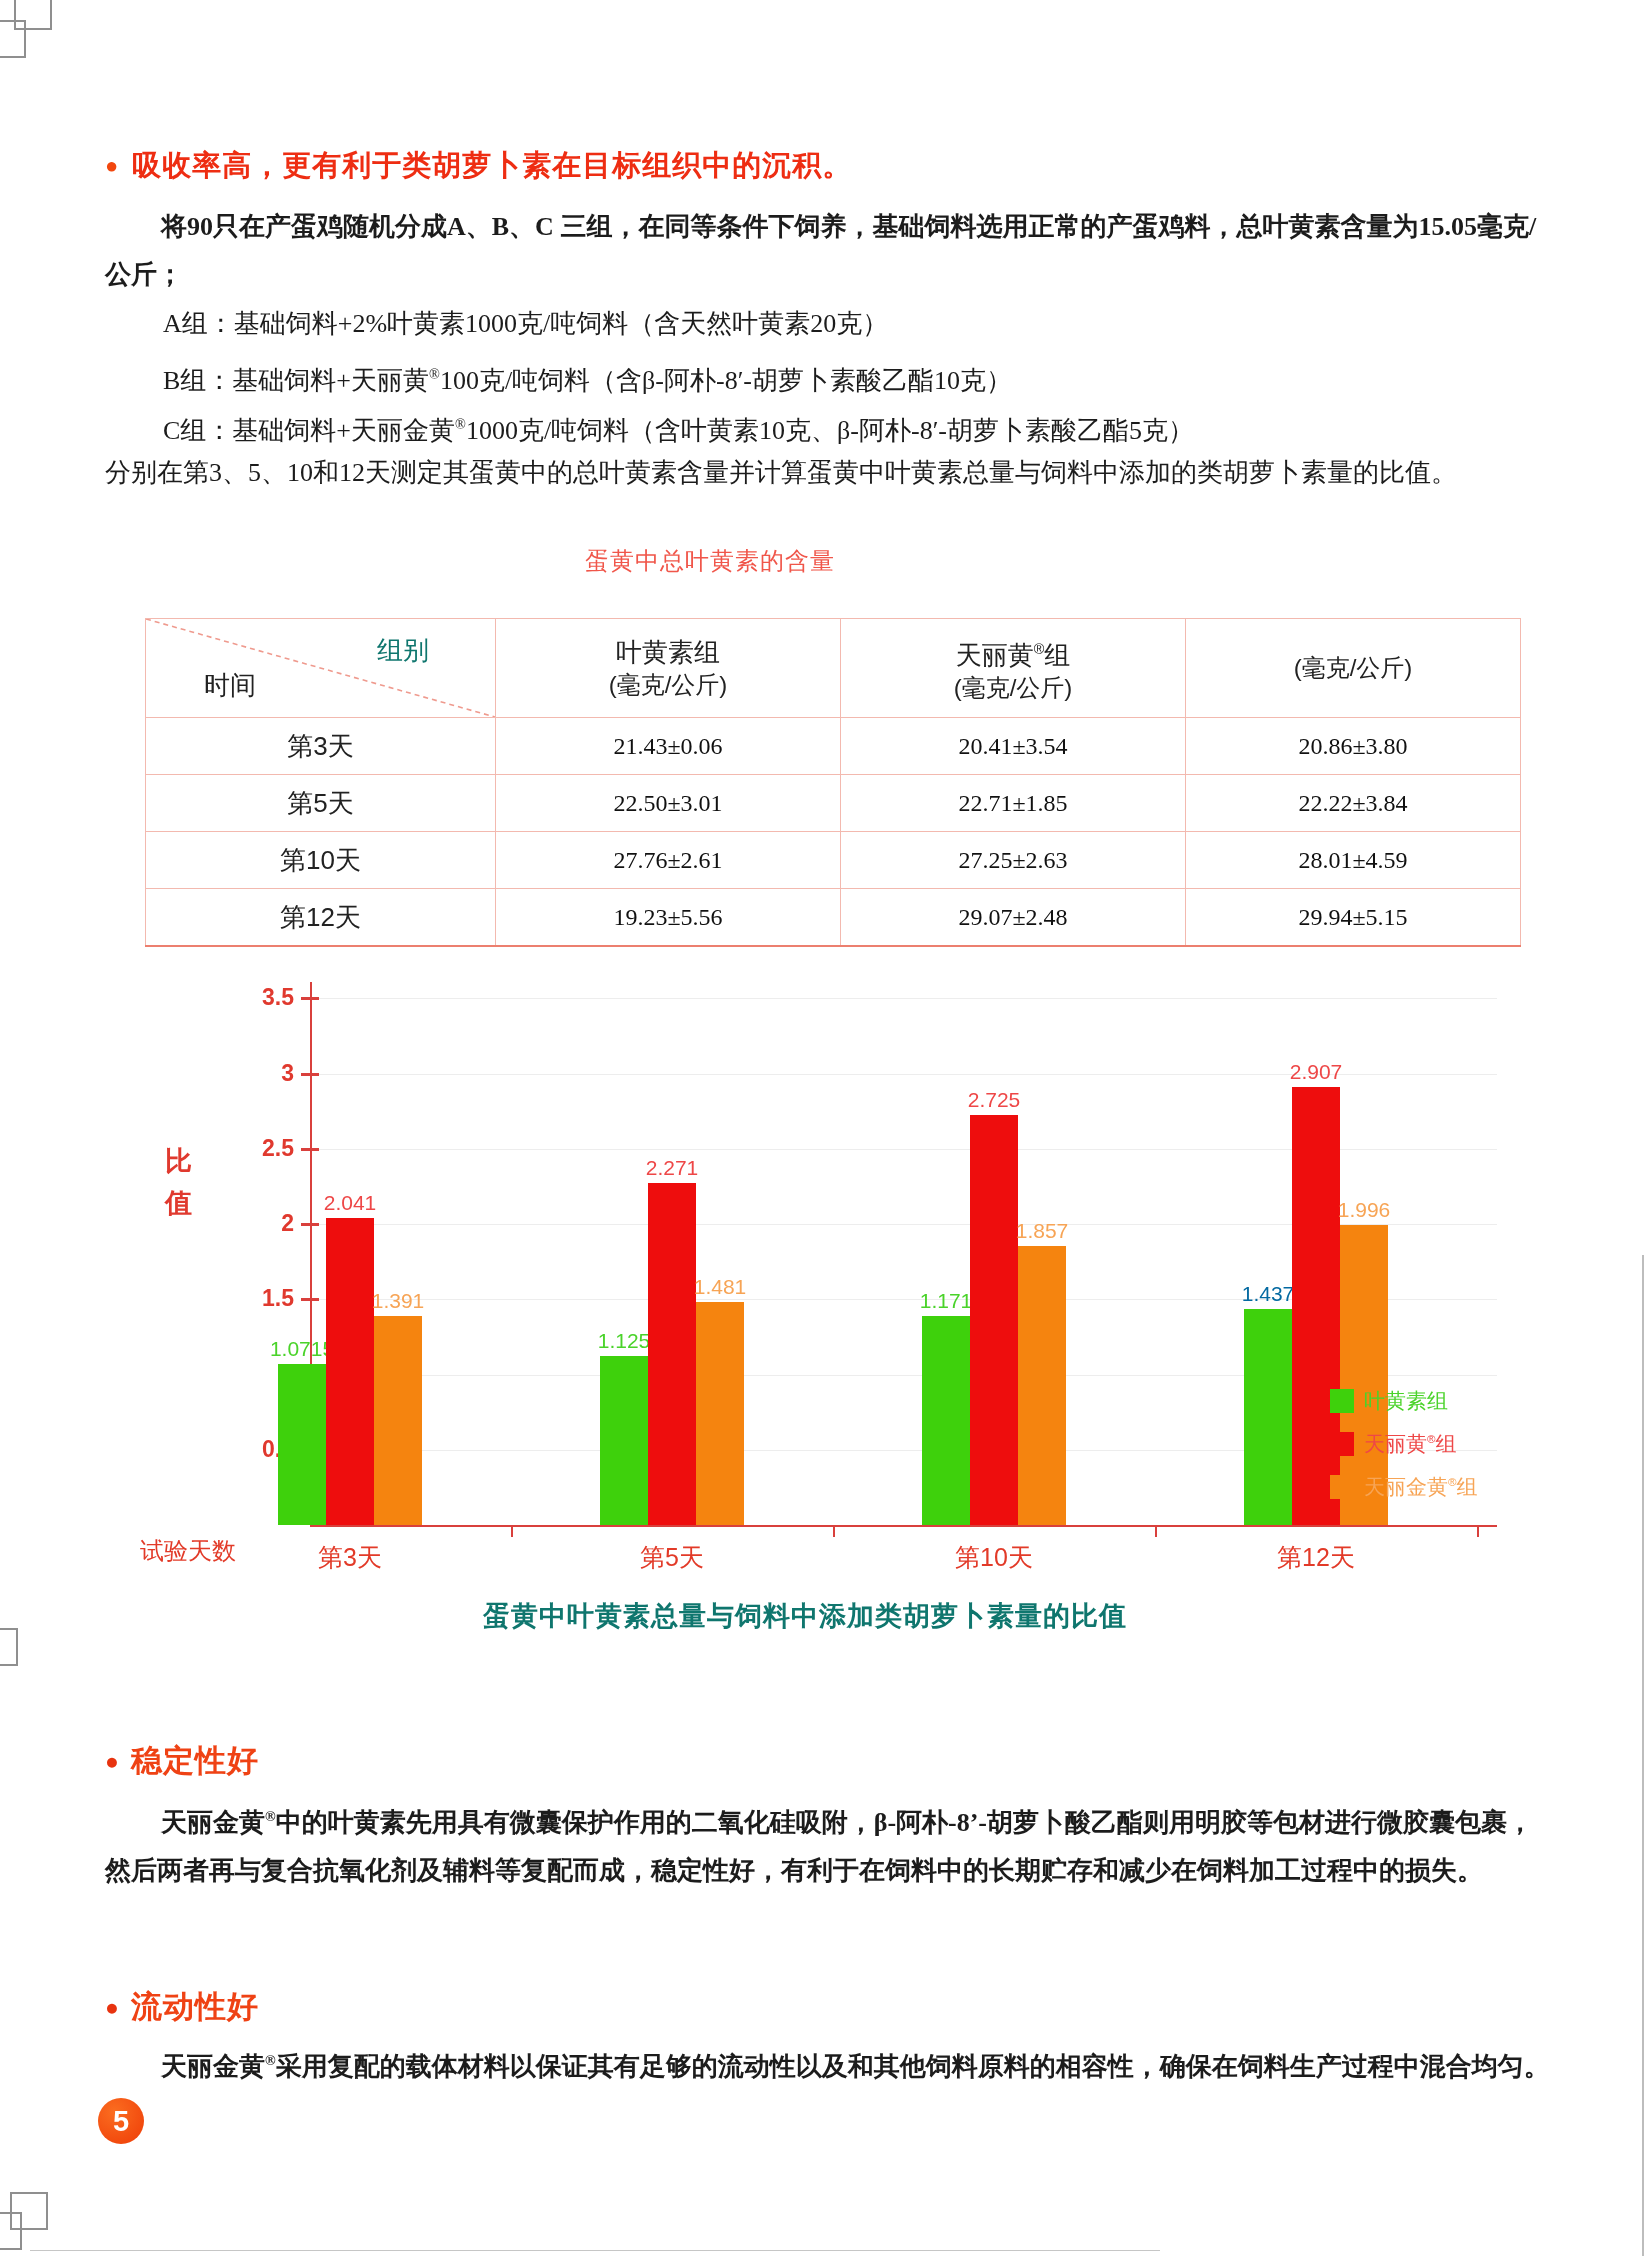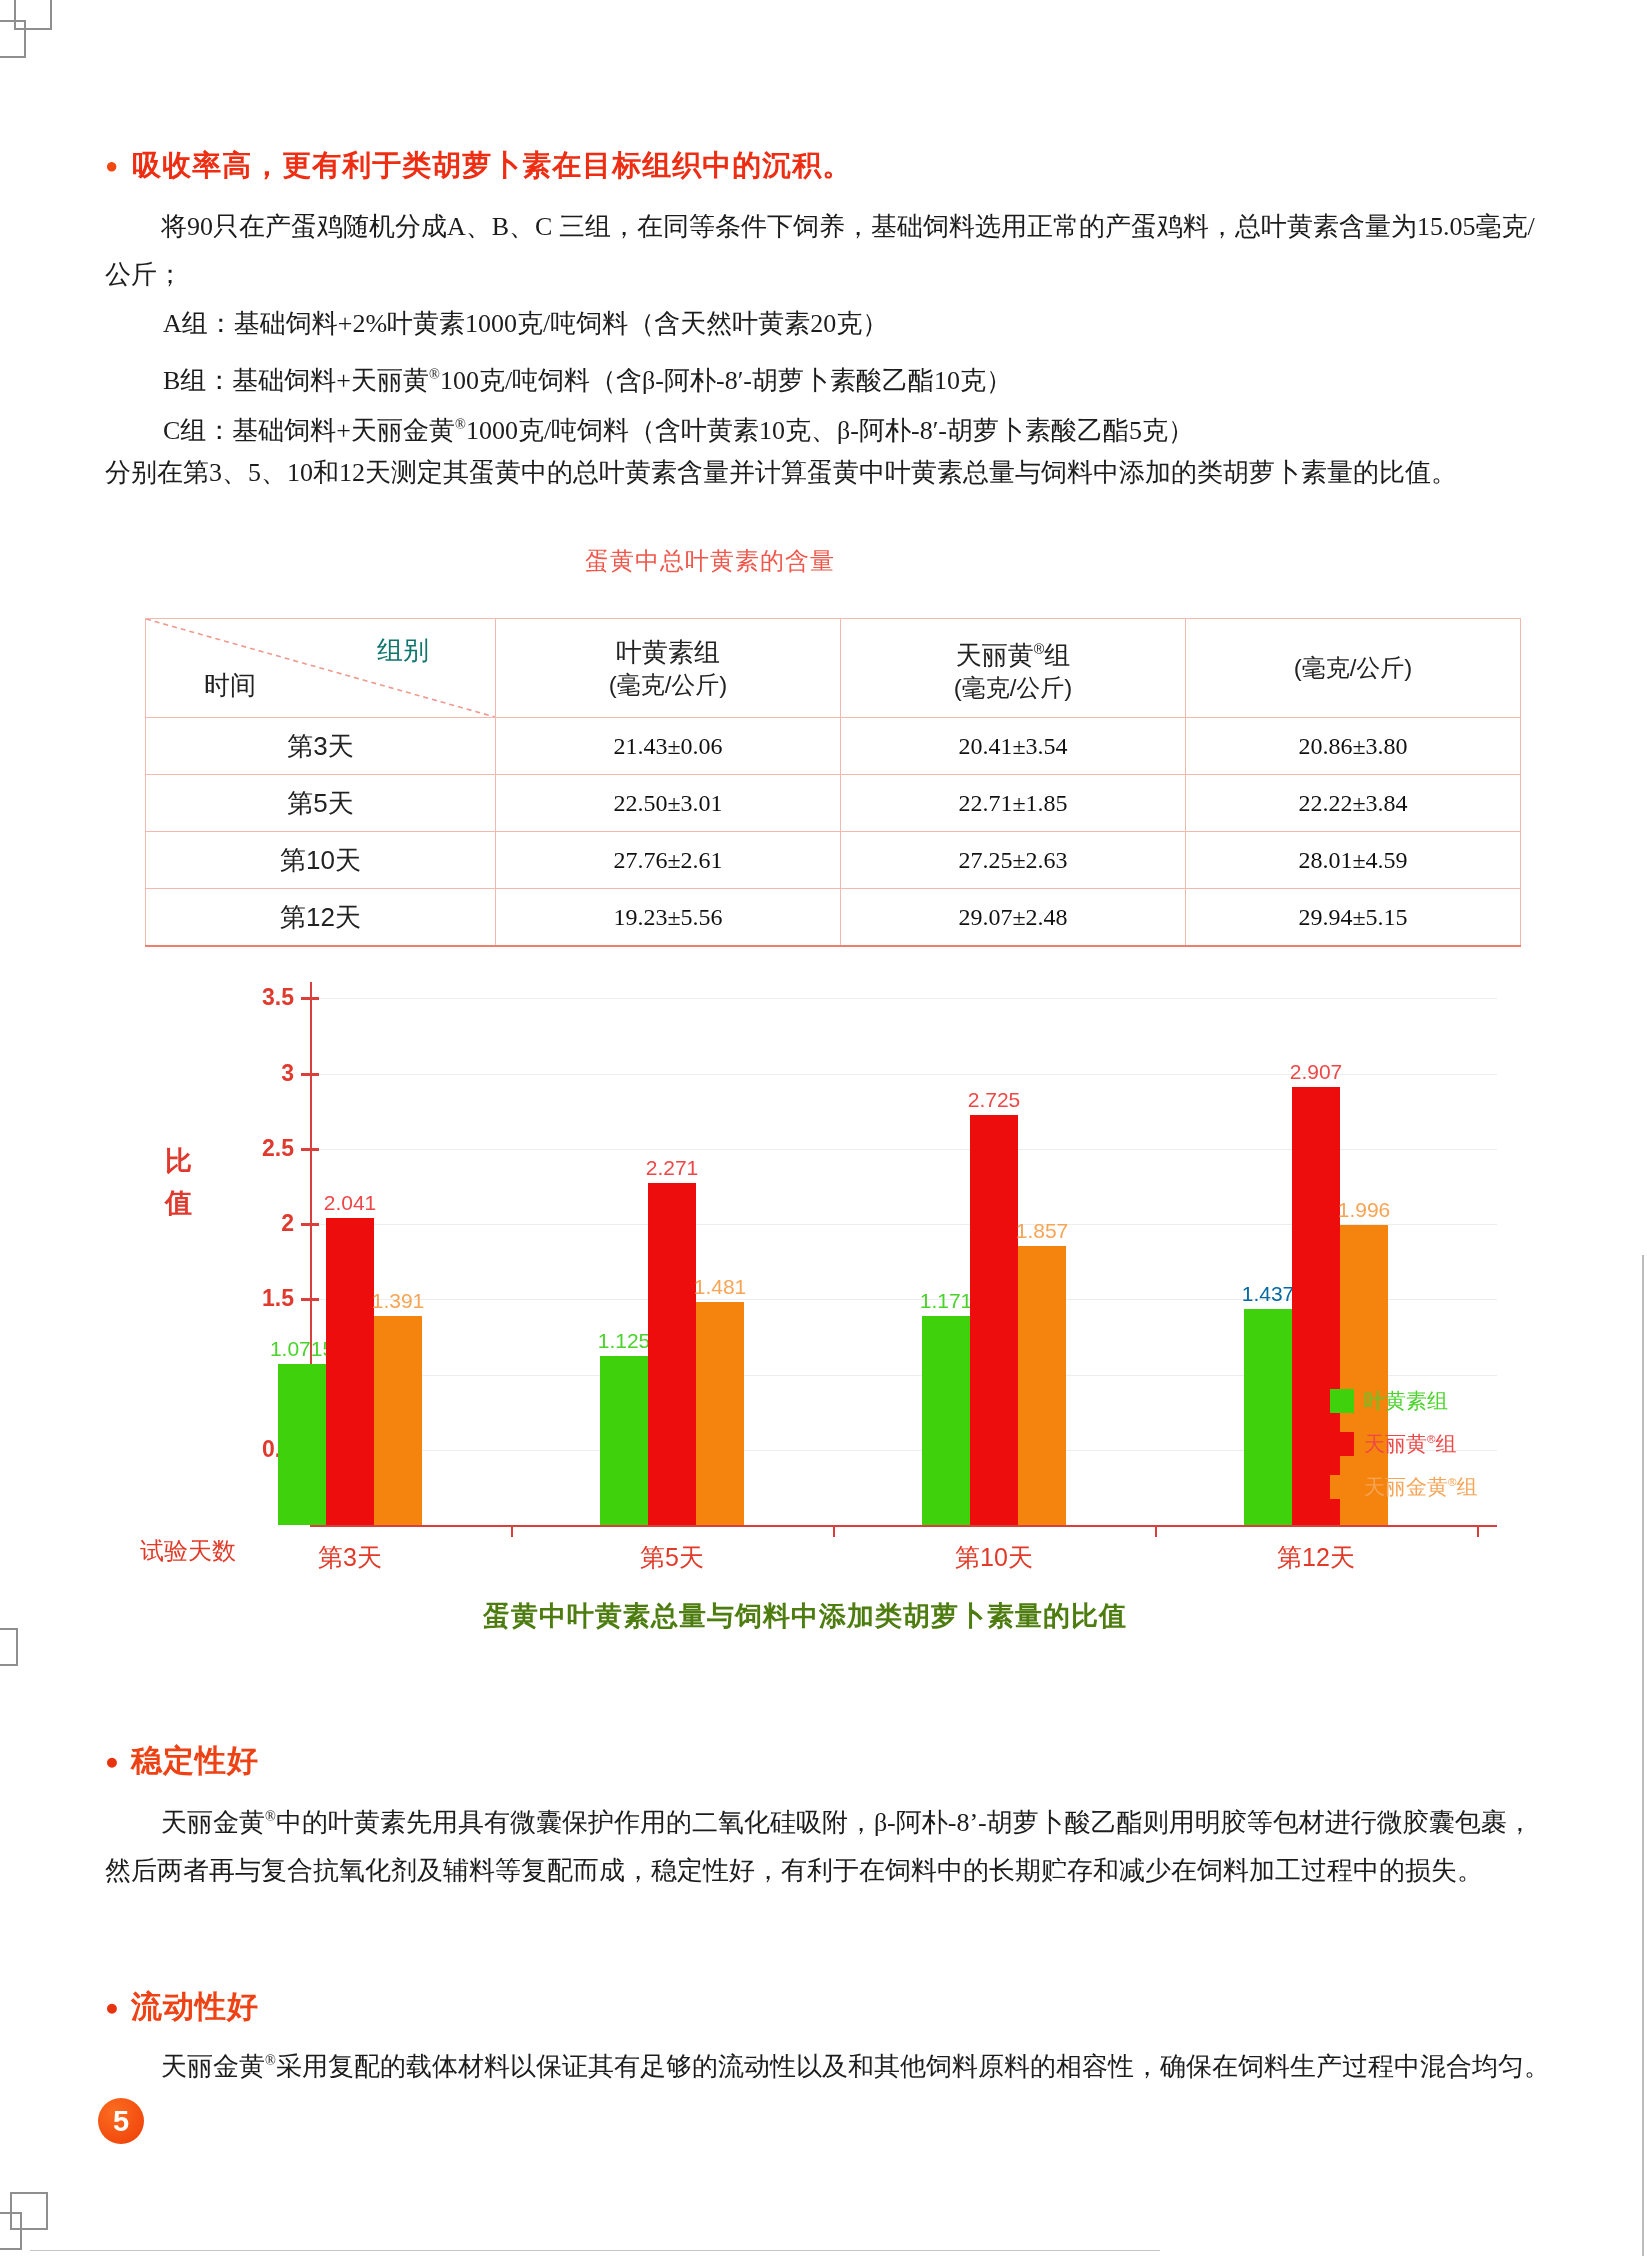--- a/index.html
+++ b/index.html
@@ -22,21 +22,21 @@
   .h1{position:absolute;display:flex;align-items:center;gap:14px;}
   .h1 .bullet{font-size:22px;color:#f2470e;line-height:1;}
   .h1 .h1-text{font:bold 29px "Liberation Sans",sans-serif;color:#ee2d12;letter-spacing:1px;}
   .h2{position:absolute;display:flex;align-items:center;gap:12px;}
   .h2 .bullet{font-size:23px;color:#e8330f;line-height:1;}
   .h2 .h2-text{font:bold 31px "Liberation Sans",sans-serif;color:#ef4214;letter-spacing:1px;}
 
   
   .bodyblock{position:absolute;left:105px;width:1445px;font-size:26px;line-height:48px;}
   .para{margin:0;}
-  .indent{text-indent:56px;}
+  .indent{text-indent:56px;font-weight:bold;}
   .group-line{height:50px;line-height:50px;padding-left:58px;}
 
   
   .t-title{position:absolute;left:145px;top:545px;width:1130px;text-align:center;
            font:24px "Liberation Sans",sans-serif;color:#f0564a;letter-spacing:1px;}
   table.datatable{position:absolute;left:145px;top:618px;width:1375px;border-collapse:collapse;table-layout:fixed;}
   table.datatable td{border:1px solid #f3b9af;}
   table.datatable tr.hrow td{height:96px;vertical-align:middle;text-align:center;}
   table.datatable tr.drow td{height:54px;vertical-align:middle;text-align:center;}
   table.datatable{border-bottom:2px solid #ec7f6f;}
@@ -61,21 +61,21 @@
   #chart .bar{position:absolute;}
   #chart .blab{position:absolute;width:96px;text-align:center;font:21px "Liberation Sans",sans-serif;}
   .y-title{position:absolute;left:25px;top:165px;width:30px;font:bold 27px "Liberation Sans",sans-serif;
            color:#e0392e;line-height:42px;word-break:break-all;}
   .x-title{position:absolute;left:0px;top:560px;font:24px "Liberation Sans",sans-serif;color:#e23a28;}
   .legend{position:absolute;}
   .lg-item{display:flex;align-items:center;gap:10px;margin-bottom:15px;}
   .lg-swatch{display:inline-block;width:24px;height:24px;}
   .lg-text{font:21px "Liberation Sans",sans-serif;}
   .chart-caption{position:absolute;left:105px;top:1598px;width:1400px;text-align:center;
-                 font:bold 27px "Liberation Sans",sans-serif;color:#4d7c0f;letter-spacing:1px;}
+                 font:bold 27px "Liberation Sans",sans-serif;color:#0f766e;letter-spacing:1px;}
 
   
   .page-badge{position:absolute;left:98px;top:2098px;width:46px;height:46px;border-radius:50%;
               background:radial-gradient(circle at 35% 30%, #fb6d20, #ee3c07);
               display:flex;align-items:center;justify-content:center;
               font:bold 29px "Liberation Sans",sans-serif;color:#ffffff;}
 </style>
 </head>
 <body>
 

